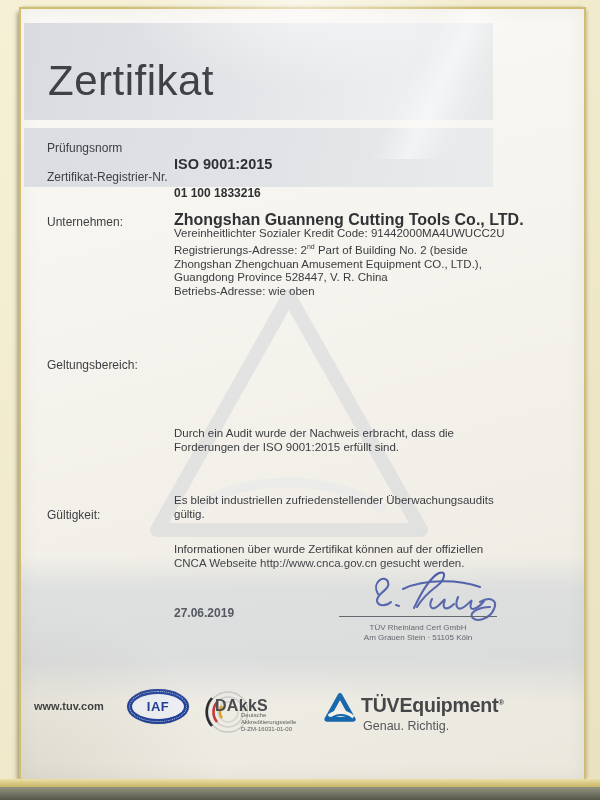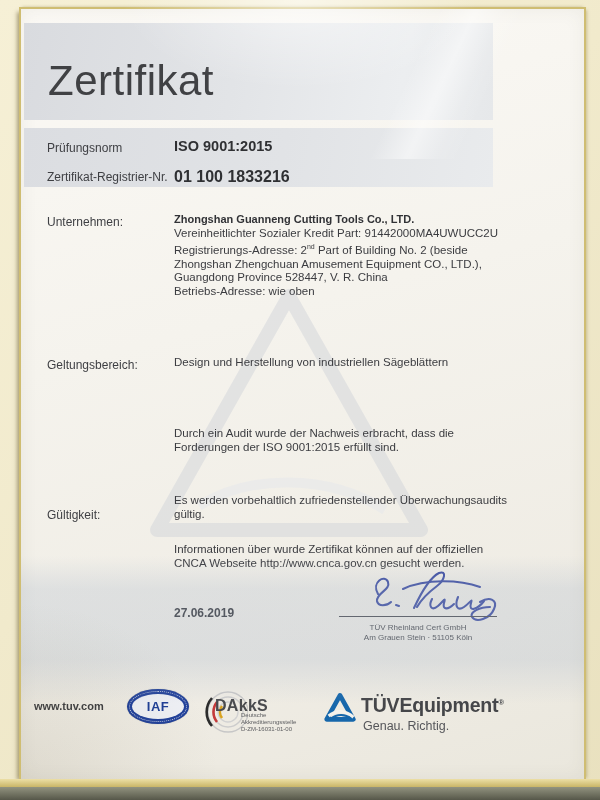--- a/index.html
+++ b/index.html
@@ -28,23 +28,23 @@
   .band-title{top:23px;height:97px;
     background:linear-gradient(100deg,#d9dbdf 0%,#e2e4e7 45%,#eceef0 80%,#e6e8ea 100%);}
   .band-meta{top:128px;height:59px;
     background:linear-gradient(100deg,#dbdde1 0%,#e1e3e6 55%,#e9ebed 100%);}
   .title{
     position:absolute;left:48px;top:57px;z-index:3;
     font-size:42px;font-weight:400;color:#404144;letter-spacing:.5px;
   }
   .lbl{position:absolute;left:47px;z-index:3;font-size:12px;color:#3e3f43;}
   .val-col{position:absolute;left:174px;z-index:3;color:#38393d;}
-  .meta-val{font-size:14.5px;font-weight:700;color:#2f3033;white-space:nowrap;}
+  .meta-val{font-size:14.5px;font-weight:700;color:#2f3033;white-space:nowrap;margin-top:18px;}
   .body-txt{font-size:11.5px;line-height:13.6px;white-space:nowrap;color:#3b3c40;}
-  .body-txt .bold{font-weight:700;font-size:11px;color:#313236;}
+  .body-txt .bold{font-weight:700;font-size:16px;color:#313236;}
   sup{font-size:7px;}
   .date-txt{font-size:12px;font-weight:700;color:#36373b;}
   
   .sig-line{position:absolute;left:339px;top:616px;width:158px;z-index:3;
     border-top:1.5px solid #4a4b50;}
   .sig-svg{position:absolute;left:366px;top:566px;z-index:3;}
   .issuer{position:absolute;left:335px;top:623px;width:166px;z-index:3;
     text-align:center;font-size:8px;line-height:10px;color:#47484c;}
   
   .watermark{position:absolute;left:139px;top:278px;z-index:1;opacity:.5;}
@@ -97,43 +97,42 @@
   </svg>
 
   <div class="band band-title"></div>
   <div class="band band-meta"></div>
 
   <div class="title">Zertifikat</div>
 
   <div class="lbl" style="top:141px">Prüfungsnorm</div>
   <div class="val-col meta-val" style="top:138px">ISO 9001:2015</div>
   <div class="lbl" style="top:170px">Zertifikat-Registrier-Nr.</div>
-  <div class="val-col meta-val" style="top:168px;font-size:16px">01 100 1833216</div>
+  <div class="val-col meta-val" style="top:168px;font-size:12px">01 100 1833216</div>
 
   <div class="lbl" style="top:215px">Unternehmen:</div>
   <div class="val-col body-txt" style="top:213px">
     <div class="bold">Zhongshan Guanneng Cutting Tools Co., LTD.</div>
-    <div>Vereinheitlichter Sozialer Kredit Part: 91442000MA4UWUCC2U</div>
+    <div>Vereinheitlichter Sozialer Kredit Code: 91442000MA4UWUCC2U</div>
     <div><span>Registrierungs-Adresse: 2</span><sup>nd</sup><span> Part of Building No. 2 (beside</span></div>
     <div>Zhongshan Zhengchuan Amusement Equipment CO., LTD.),</div>
     <div>Guangdong Province 528447, V. R. China</div>
     <div>Betriebs-Adresse: wie oben</div>
   </div>
 
   <div class="lbl" style="top:358px">Geltungsbereich:</div>
-  <div class="val-col body-txt" style="top:356px">Design und Herstellung von industriellen Sägeblättern</div>
 
   <div class="val-col body-txt" style="top:427px">
     <div>Durch ein Audit wurde der Nachweis erbracht, dass die</div>
     <div>Forderungen der ISO 9001:2015 erfüllt sind.</div>
   </div>
 
   <div class="lbl" style="top:508px">Gültigkeit:</div>
   <div class="val-col body-txt" style="top:494px">
-    <div>Es werden vorbehaltlich zufriedenstellender Überwachungsaudits</div>
+    <div>Es bleibt industriellen zufriedenstellender Überwachungsaudits</div>
     <div>gültig.</div>
   </div>
 
   <div class="val-col body-txt" style="top:543px">
     <div>Informationen über wurde Zertifikat können auf der offiziellen</div>
     <div>CNCA Webseite http://www.cnca.gov.cn gesucht werden.</div>
   </div>
 
   <div class="val-col date-txt" style="top:606px">27.06.2019</div>
 

